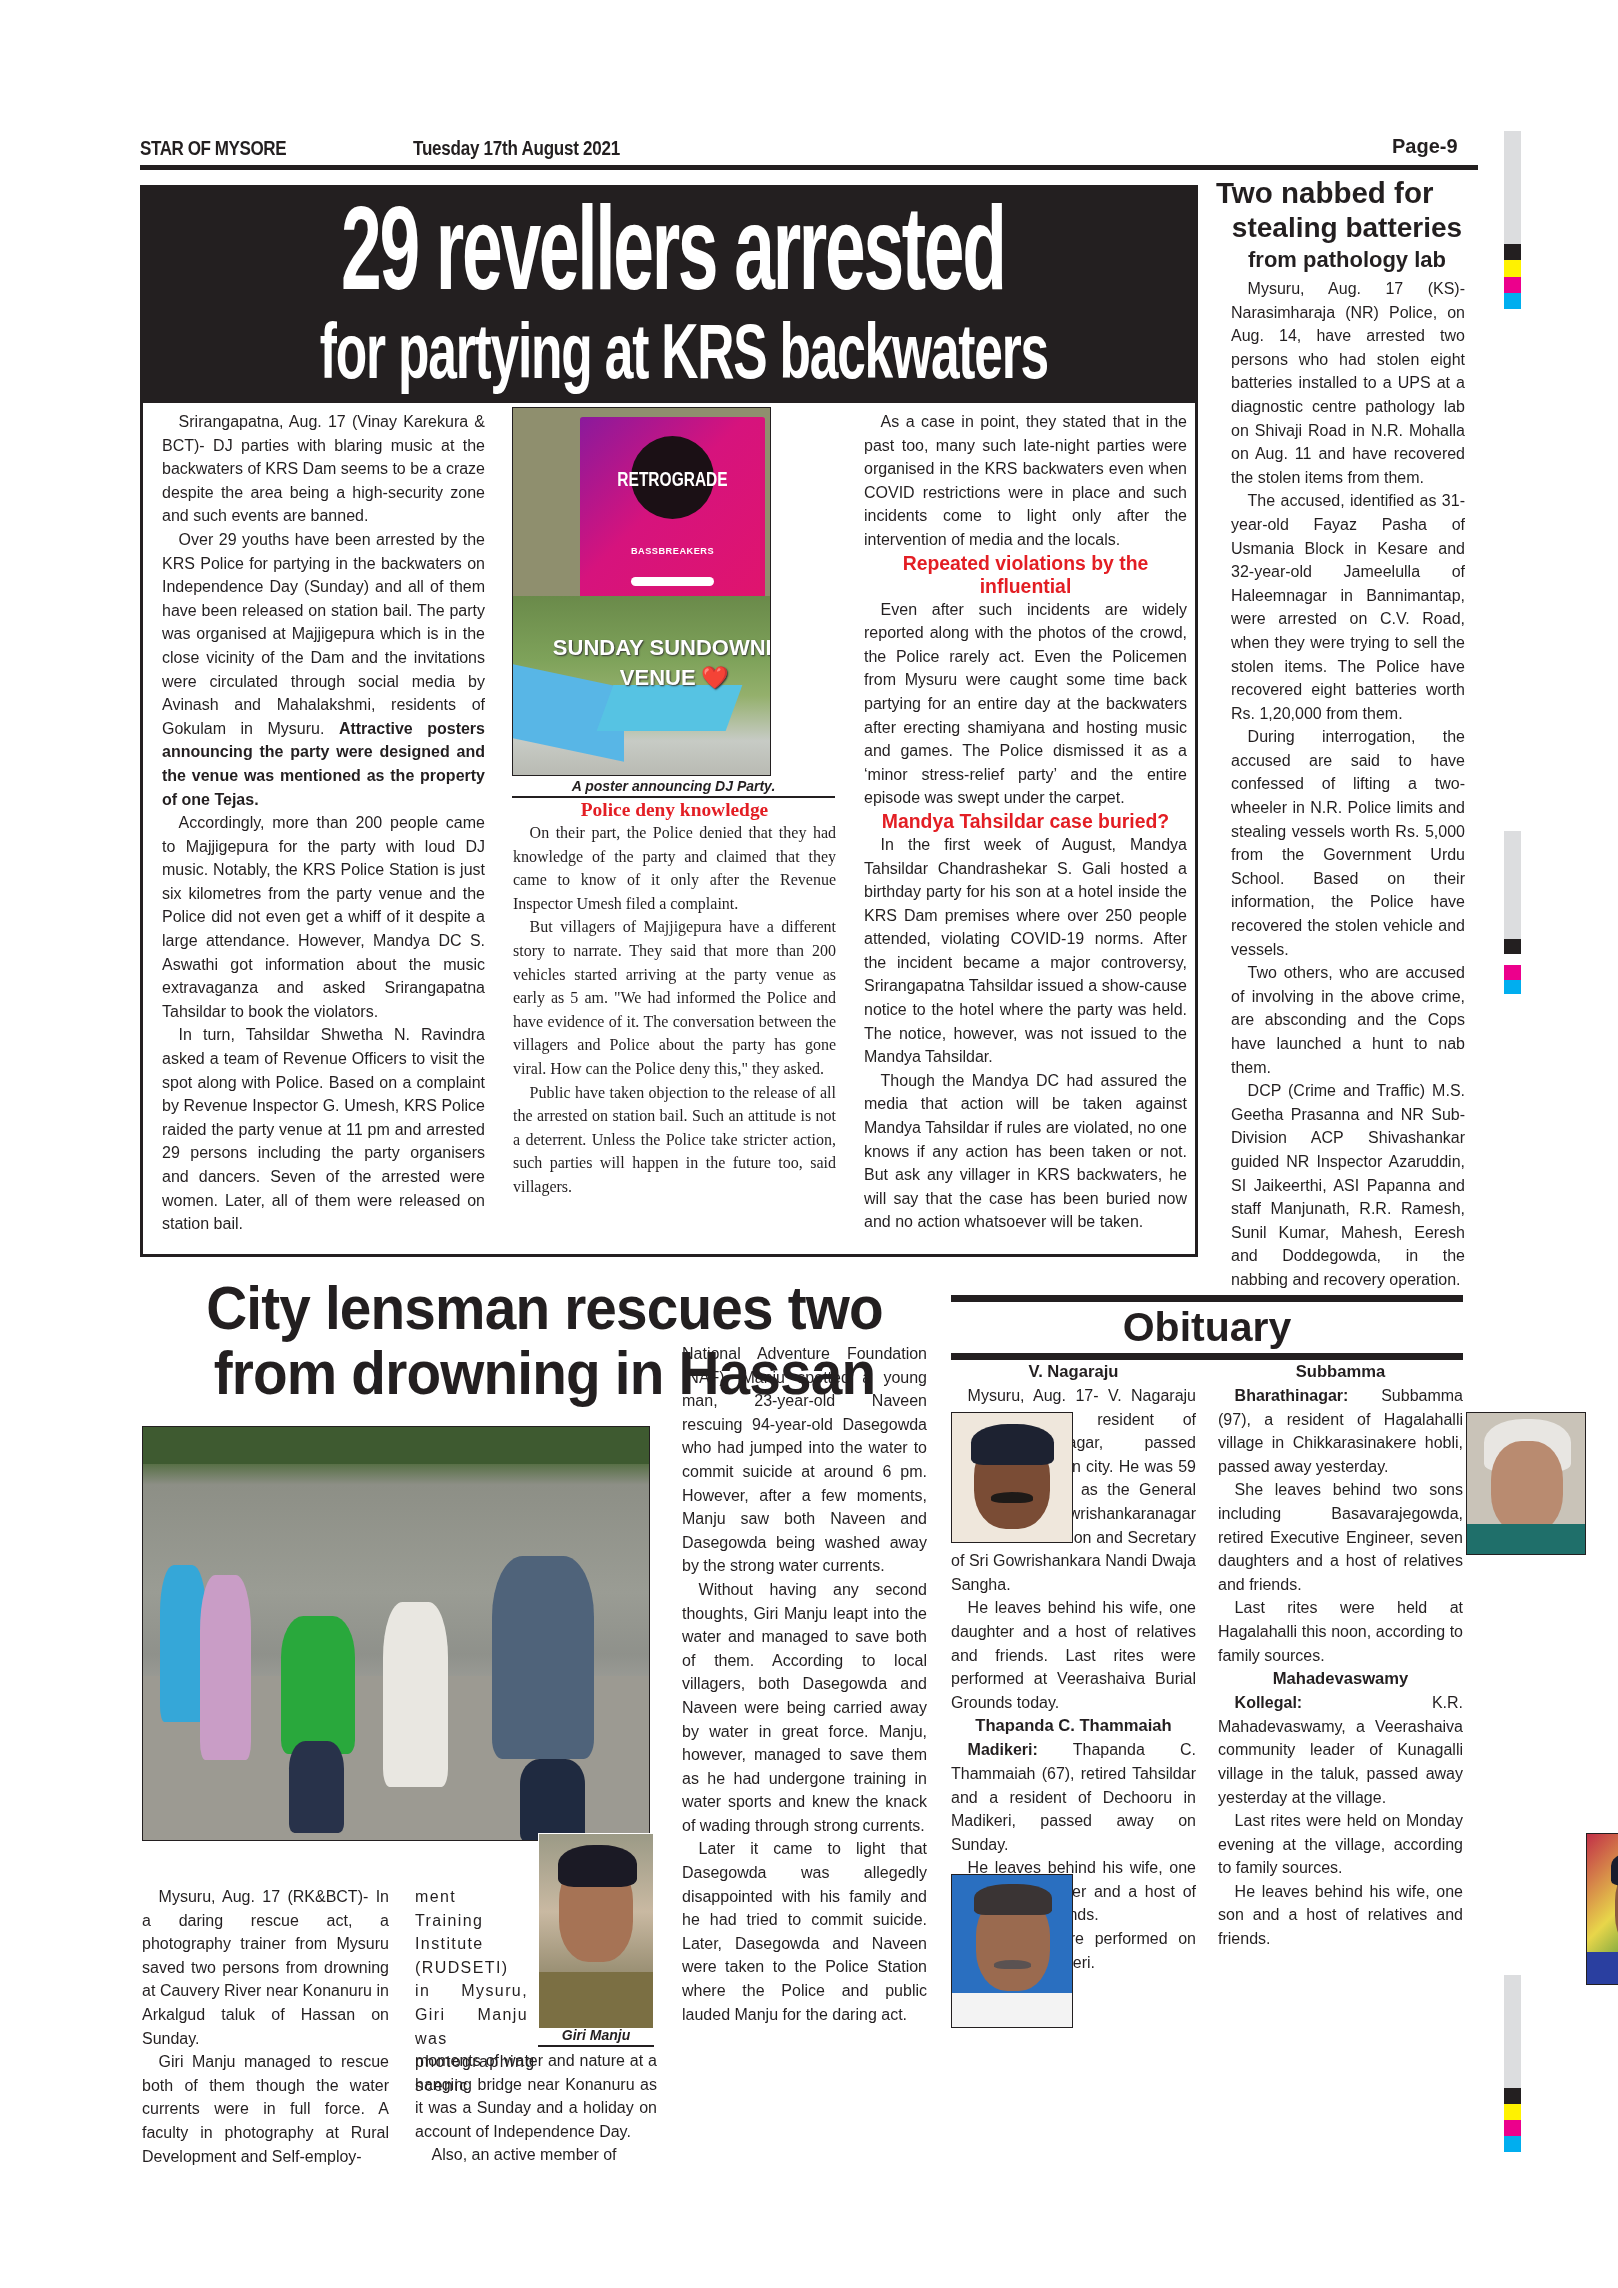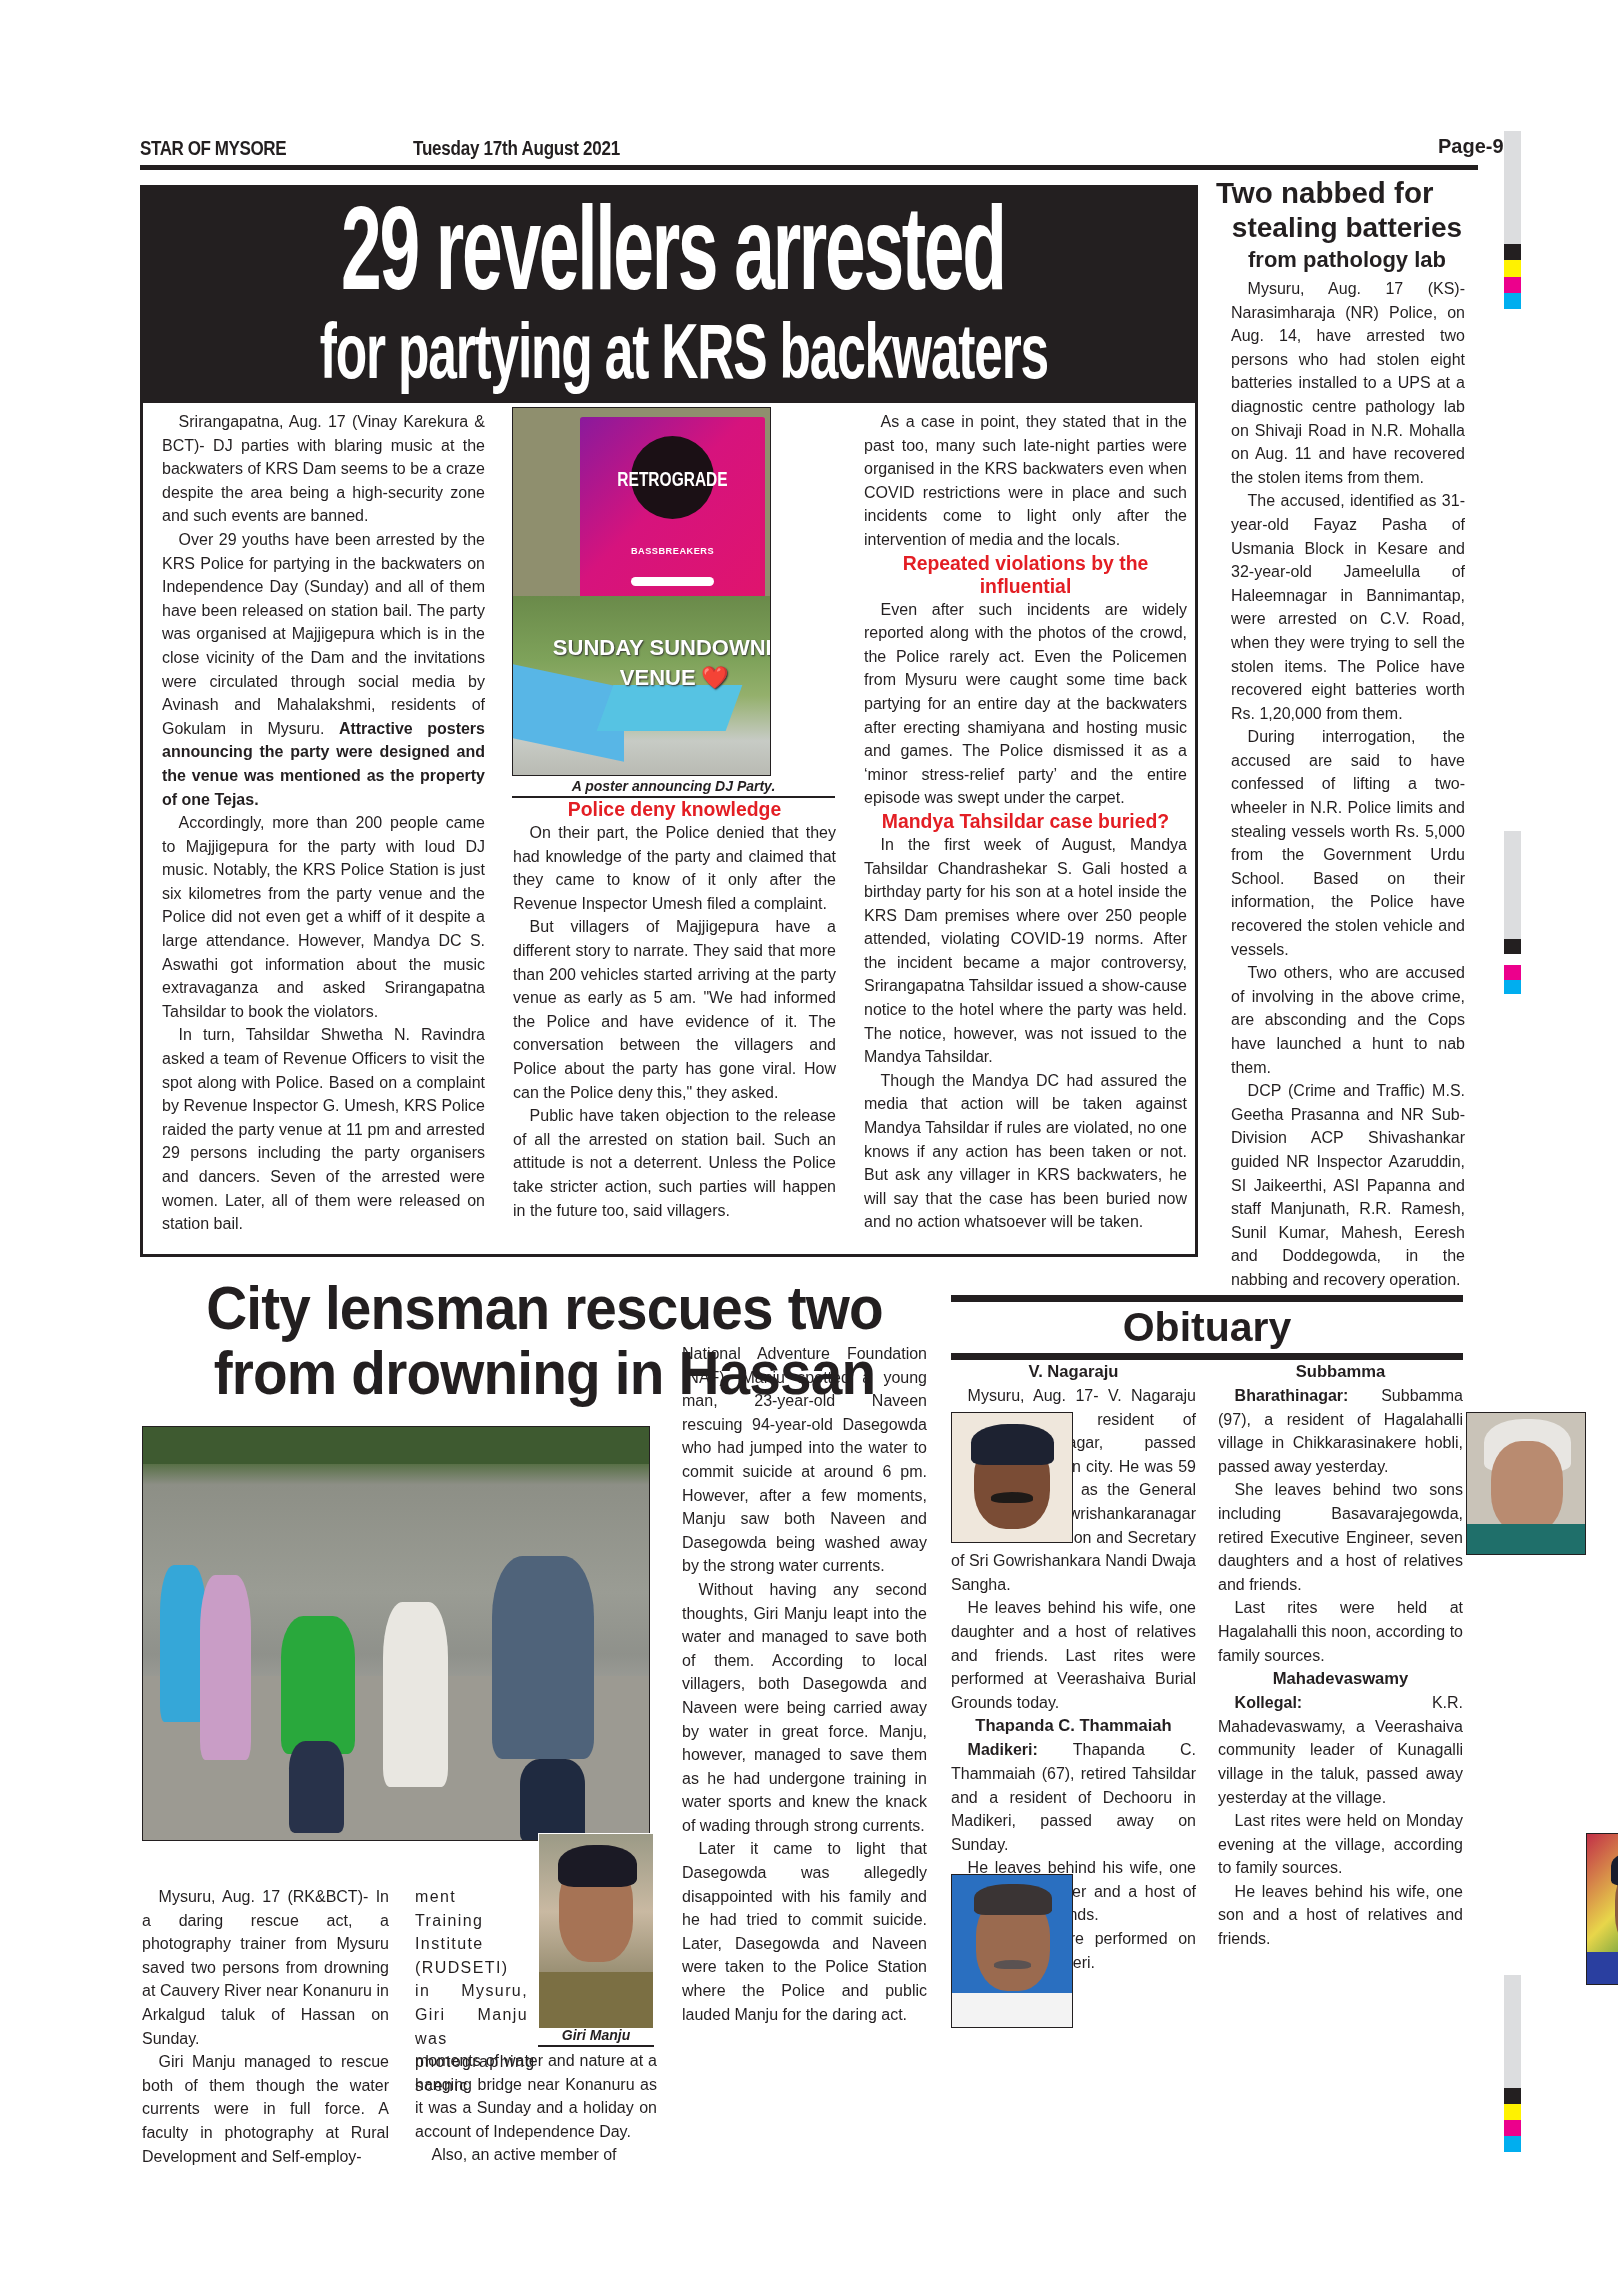--- a/index.html
+++ b/index.html
@@ -5,31 +5,31 @@
   * { box-sizing: border-box; margin: 0; padding: 0; }
   html, body { width: 1619px; height: 2289px; background: #ffffff; overflow: hidden; }
   body { position: relative; font-family: "Liberation Sans", sans-serif; color: #231f20; }
   .abs { position: absolute; }
   .body-text { font-family: "Liberation Sans", sans-serif; font-size: 16px; line-height: 23.6px; text-align: justify; color: #231f20; }
   .body-text p { text-indent: 16.6px; }
   .body-text p.noindent { text-indent: 0; }
   .body-text b { font-weight: bold; }
   .mast-paper { left: 140px; top: 137px; font-size: 19.4px; font-weight: bold; letter-spacing: -0.5px; transform: scaleX(0.88); transform-origin: left; }
   .mast-date { left: 413px; top: 137px; font-size: 19.4px; font-weight: bold; letter-spacing: -0.3px; transform: scaleX(0.88); transform-origin: left; }
-  .mast-page { left: 1392px; top: 135px; font-size: 20px; font-weight: bold; margin-left: 46px; }
+  .mast-page { left: 1392px; top: 135px; font-size: 20px; font-weight: bold; }
   .mast-rule { left: 140px; top: 165px; width: 1338px; height: 4.6px; background: #231f20; }
 
   
   .main-box { left: 140px; top: 185px; width: 1058px; height: 1072px; border: 3.7px solid #231f20; }
   .headline-band { left: 140px; top: 185px; width: 1058px; height: 218px; background: #231f20; }
   .hl1 { left: 140px; top: 186px; width: 1058px; text-align: center; color: #fff; font-family: "Liberation Sans", sans-serif; font-weight: bold; font-size: 118px; line-height: 124px; letter-spacing: -3.7px; transform: scaleX(0.62); transform-origin: center; white-space: nowrap; }
   .hl2 { left: 140px; top: 309px; width: 1058px; text-align: center; color: #fff; font-family: "Liberation Sans", sans-serif; font-weight: bold; font-size: 78px; line-height: 85px; letter-spacing: -1.8px; transform: scaleX(0.66); transform-origin: center; white-space: nowrap; }
 
   .col1 { left: 162px; top: 410px; width: 323px; }
-  .col2 { left: 513px; top: 798px; width: 323px; }
+  .col2 { left: 513px; top: 798px; width: 323px; font-family: Liberation Serif, serif; }
   .col3 { left: 864px; top: 410px; width: 323px; }
   .subhead-red { color: #e31e24; font-weight: bold; font-size: 19.4px; line-height: 23px; text-align: center; text-indent: 0 !important; }
 
   .poster { left: 512px; top: 407px; width: 259px; height: 369px; border: 1.8px solid #231f20; background: #8f8f6e; overflow: hidden; }
   .poster-card { position: absolute; left: 67px; top: 9.2px; width: 185px; height: 185px; background: linear-gradient(135deg, #8a1a9c 0%, #d6137d 45%, #e0146d 100%); border-radius: 2.8px; }
   .poster-disc { position: absolute; left: 51px; top: 18.5px; width: 83px; height: 83px; border-radius: 50%; background: #1b1015; }
   .poster-title { position: absolute; left: 0; top: 51px; width: 185px; text-align: center; color: #fff; font-weight: bold; font-size: 19.4px; letter-spacing: 0px; transform: scaleX(0.8); }
   .poster-band { position: absolute; left: 0; top: 129px; width: 185px; text-align: center; color: #fff; font-weight: bold; font-size: 9.2px; letter-spacing: 0.5px; }
   .poster-pill { position: absolute; left: 51px; top: 160px; width: 83px; height: 9.2px; border-radius: 4.6px; background: #fff; }
   .poster-venue { position: absolute; left: 0; top: 188px; width: 323px; height: 181px; background: linear-gradient(180deg, #6a8a4a 0%, #7ea25a 35%, #94b06c 55%, #c7cbc5 80%, #b8b9b2 100%); }

